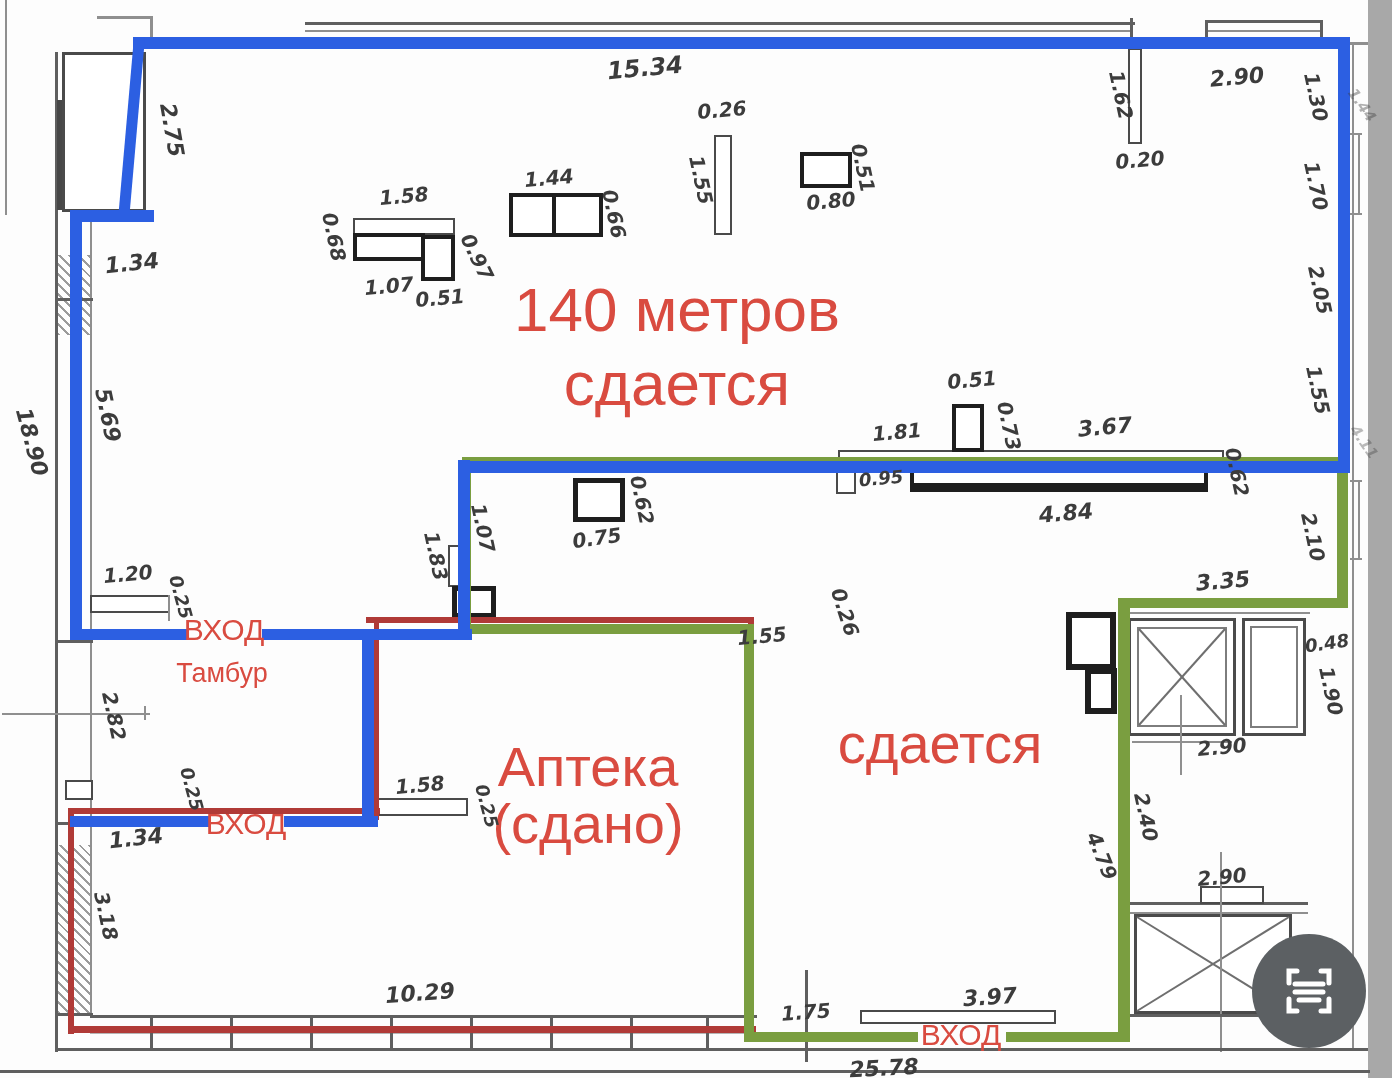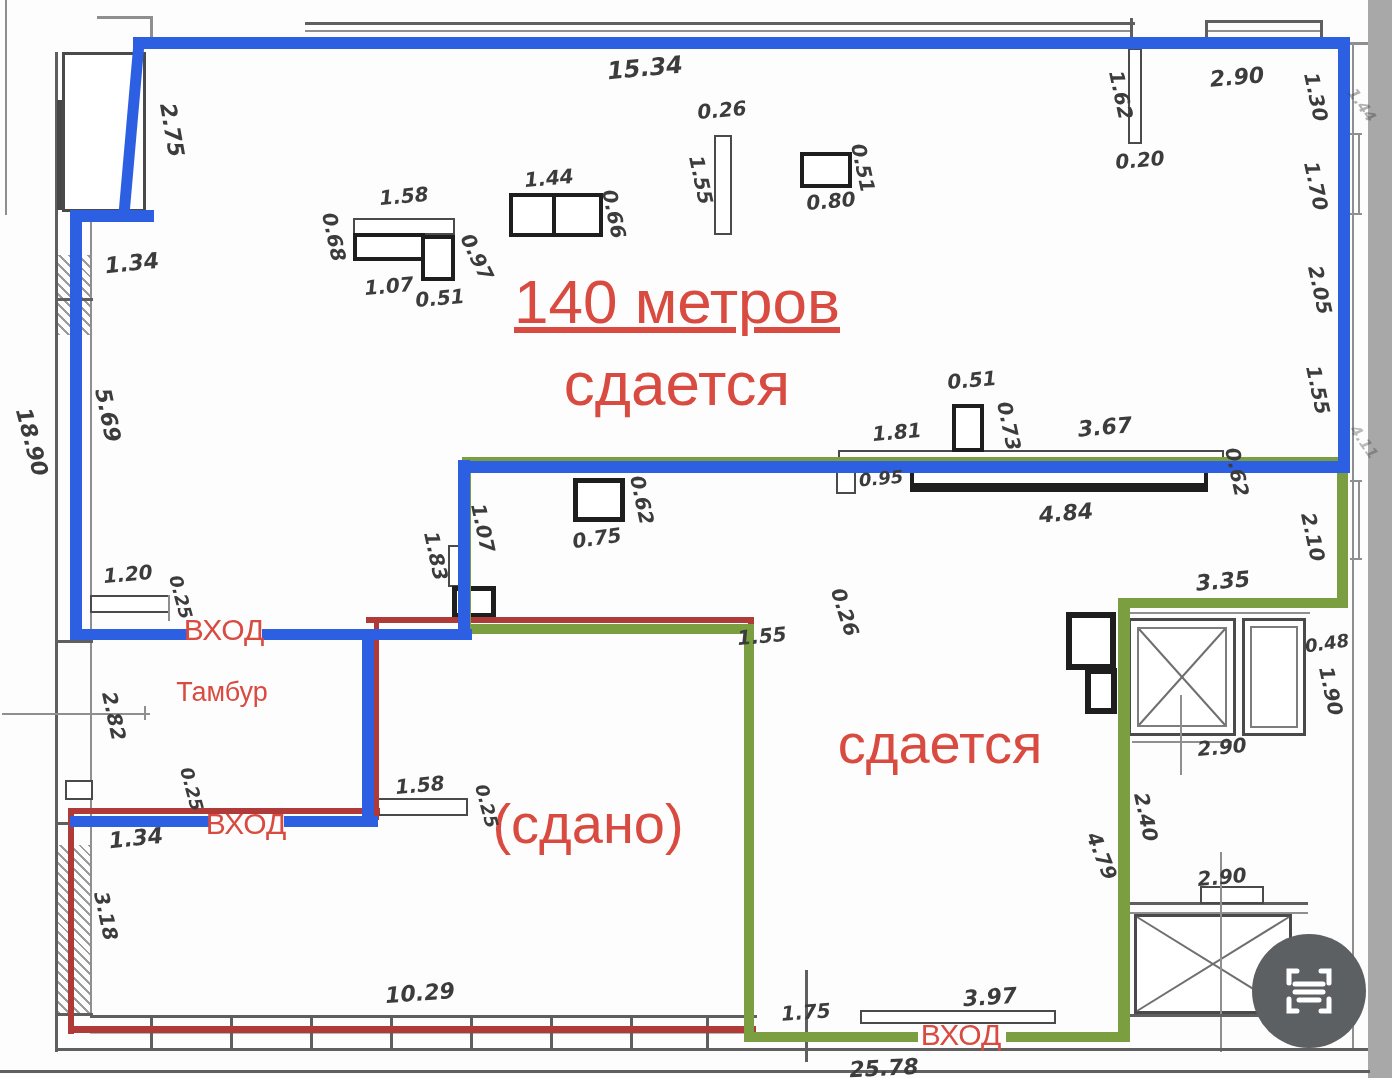--- a/index.html
+++ b/index.html
@@ -187,26 +187,27 @@
   <div class="bl" style="left:70px;top:210px;width:12px;height:430px;"></div>
   <div class="bl" style="left:1338px;top:37px;width:12px;height:436px;"></div>
   <div class="bl" style="left:458px;top:461px;width:892px;height:12px;"></div>
   <div class="bl" style="left:458px;top:460px;width:12px;height:180px;"></div>
   <div class="bl" style="left:70px;top:629px;width:118px;height:11px;"></div>
   <div class="bl" style="left:262px;top:629px;width:210px;height:11px;"></div>
   <div class="bl" style="left:362px;top:629px;width:12px;height:198px;"></div>
   <div class="bl" style="left:70px;top:816px;width:140px;height:11px;"></div>
   <div class="bl" style="left:284px;top:816px;width:94px;height:11px;"></div>
 
-  <div class="rt big" style="left:677px;top:302px;text-decoration:underline;">140 метров</div>
+  <div class="rt big" style="left:677px;top:310px;">140 метров</div>
   <div class="rt big" style="left:677px;top:384px;">сдается</div>
   <div class="rt mid" style="left:940px;top:744px;">сдается</div>
+  <div class="rt mid" style="left:588px;top:767px;">Аптека</div>
   <div class="rt mid" style="left:588px;top:824px;">(сдано)</div>
   <div class="rt entr" style="left:224px;top:630px;">ВХОД</div>
-  <div class="rt" style="left:222px;top:692px;font-size:27px;">Тамбур</div>
+  <div class="rt" style="left:222px;top:673px;font-size:27px;">Тамбур</div>
   <div class="rt entr" style="left:246px;top:824px;">ВХОД</div>
   <div class="rt entr" style="left:961px;top:1035px;">ВХОД</div>
 
 
   <div id="scan-btn">
     <svg width="64" height="64" viewBox="0 0 64 64">
       <g stroke="#ffffff" stroke-width="5" fill="none" stroke-linecap="round">
         <path d="M20 12 h-8 v12"></path>
         <path d="M44 12 h8 v12"></path>
         <path d="M20 52 h-8 v-12"></path>

